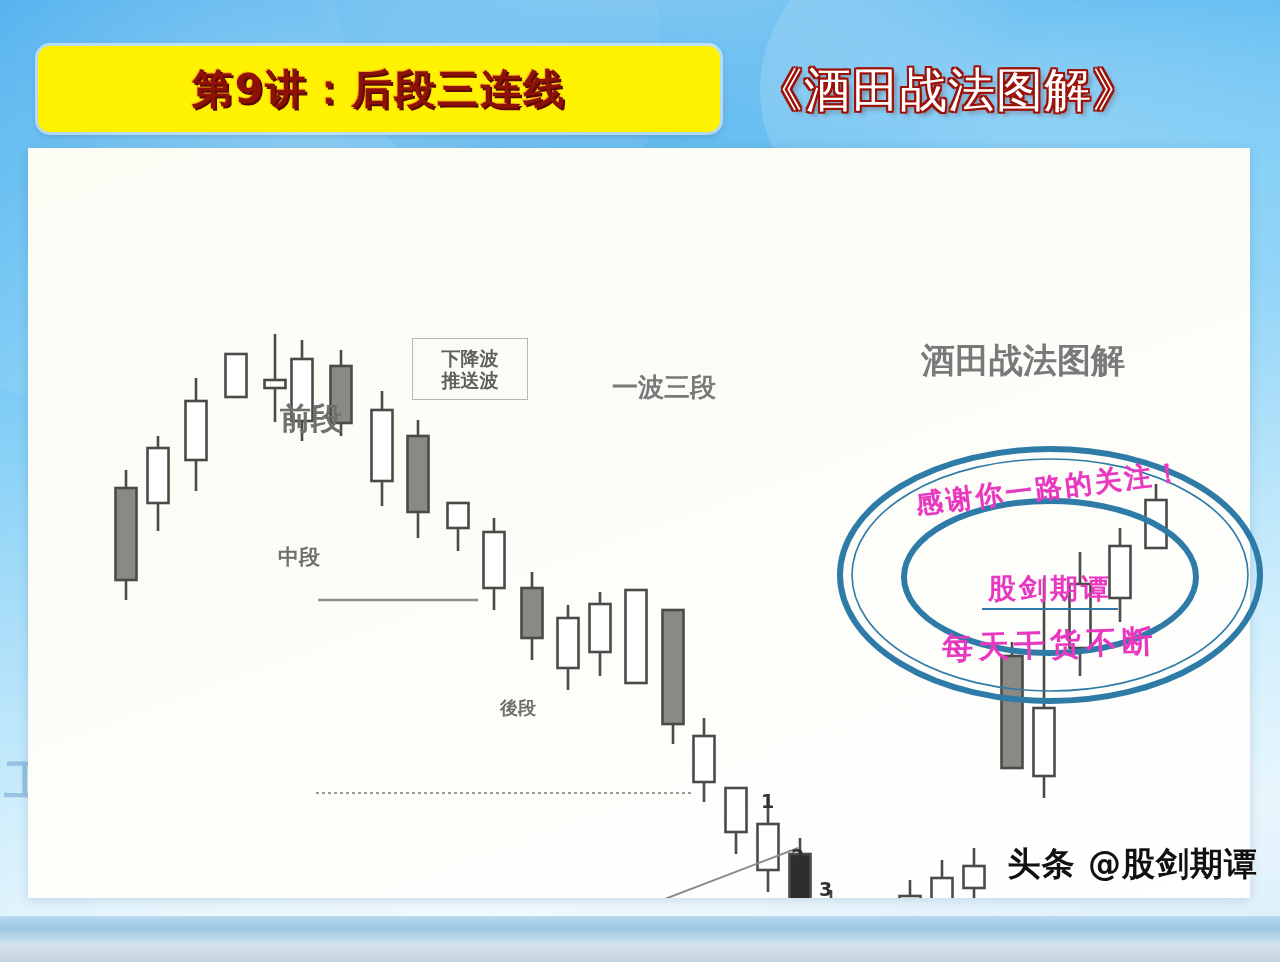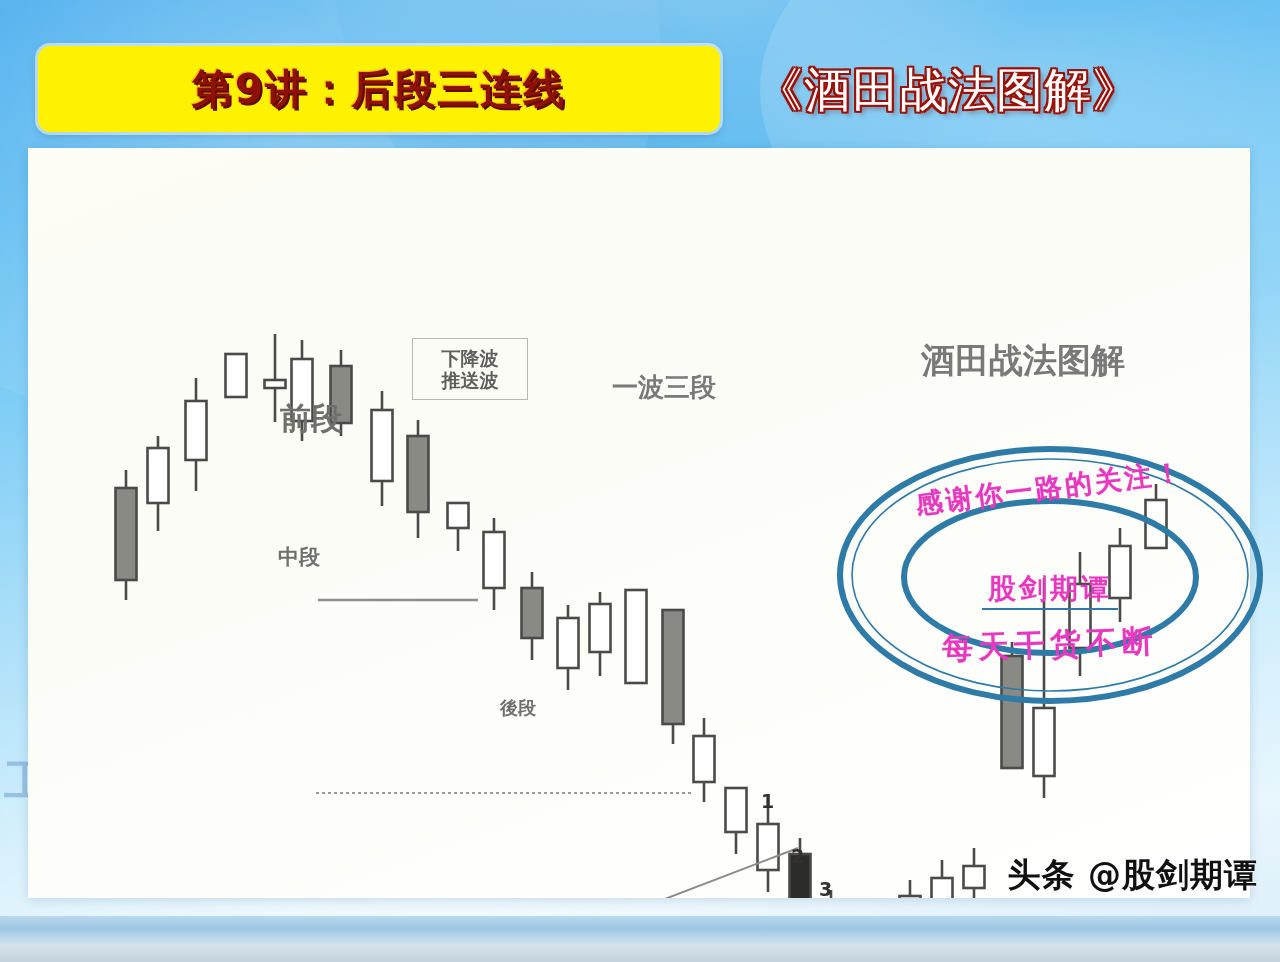--- a/index.html
+++ b/index.html
@@ -106,21 +106,21 @@
     color: #E838C0; white-space: nowrap;
   }
   .stamp-top { top: 24px; font-size: 27px; letter-spacing: 3px;
                transform: rotate(-7deg); text-shadow: 0 0 1px rgba(210,40,170,0.5); }
   .stamp-mid { top: 124px; font-size: 28px; letter-spacing: 3px; }
   .stamp-mid u { text-decoration: none; border-bottom: 2px solid #3178a8; padding: 0 6px 3px; }
   .stamp-bot { top: 178px; font-size: 31px; letter-spacing: 5px; transform: rotate(-2deg); }
 
   
   .wm {
-    position: absolute; right: 22px; bottom: 64px;
+    position: absolute; right: 22px; bottom: 75px;
     font-family: "DejaVu Sans", sans-serif; font-size: 33px; font-weight: 700;
     color: #111; letter-spacing: 1px;
     text-shadow: 0 0 3px rgba(255,255,255,0.9);
   }
 </style>
 </head>
 <body>
 
 <div id="root">
 

